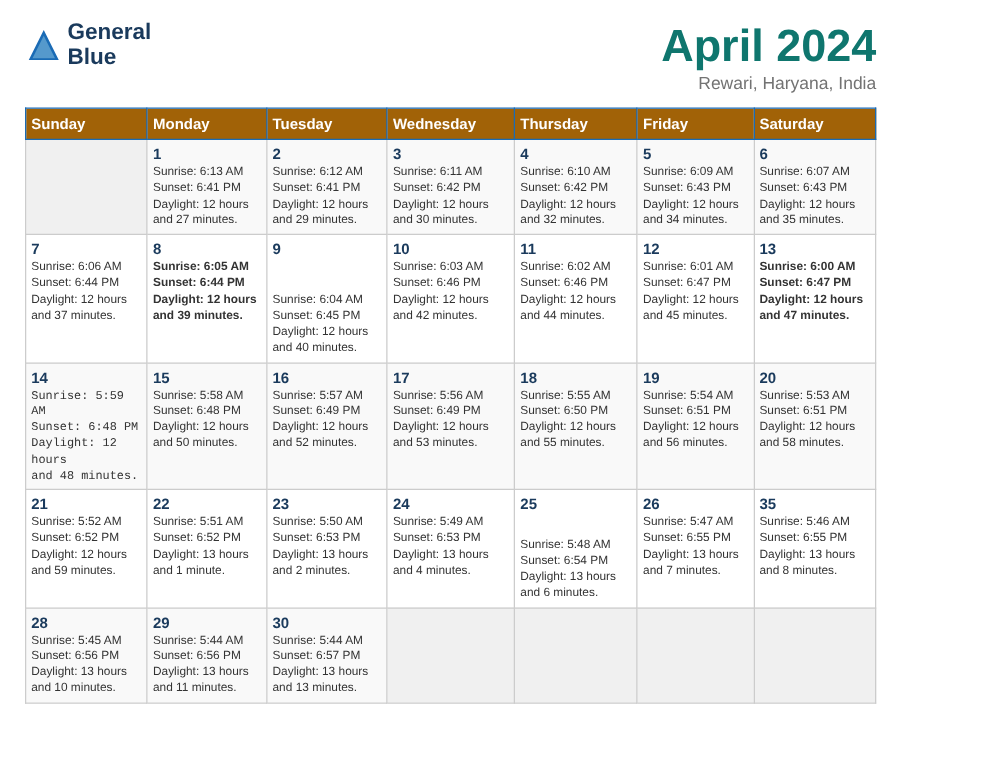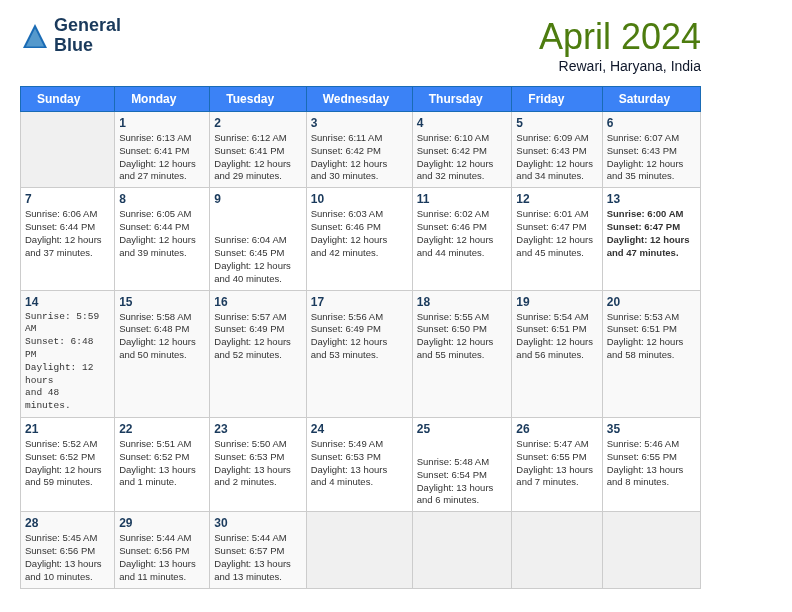--- a/index.html
+++ b/index.html
@@ -33,36 +33,36 @@
     .logo-icon {
       width: 30px;
       height: 30px;
       margin-right: 4px;
     }
     .title-block {
       text-align: right;
     }
     .month-title {
       font-size: 36px;
-      font-weight: normal;
-      color: #4d7c0f;
+      font-weight: bold;
+      color: #0f766e;
     }
     .location {
       font-size: 14px;
-      color: #0f172a;
+      color: #737373;
     }
     table {
       width: 100%;
       border-collapse: collapse;
       font-size: 10px;
     }
     thead tr th {
-      background-color: #3b82f6;
+      background-color: #a16207;
       color: #fff;
-      padding: 5px 16px;
+      padding: 5px 4px;
       text-align: left;
       font-size: 12px;
       font-weight: bold;
       border: 1px solid #1a6bb5;
     }
     tbody tr td {
       border: 1px solid #ccc;
       vertical-align: top;
       padding: 4px 4px;
       width: 113px;
@@ -170,21 +170,21 @@
         <tr>
           <td>
             <span class="day-num">7</span>
             <div class="day-info" style="white-space: pre-line;">Sunrise: 6:06 AM
 Sunset: 6:44 PM
 Daylight: 12 hours
 and 37 minutes.</div>
           </td>
           <td>
             <span class="day-num">8</span>
-            <div class="day-info" style="white-space: pre-line;">Sunrise: 6:05 AM
+            <div class="day-info" style="white-space: pre-line; font-weight: bold;">Sunrise: 6:05 AM
 Sunset: 6:44 PM
 Daylight: 12 hours
 and 39 minutes.</div>
           </td>
           <td>
             <span class="day-num">9</span>
             <div class="day-info" style="white-space: pre-line; margin-top: 28px;">Sunrise: 6:04 AM
 Sunset: 6:45 PM
 Daylight: 12 hours
 and 40 minutes.</div>

